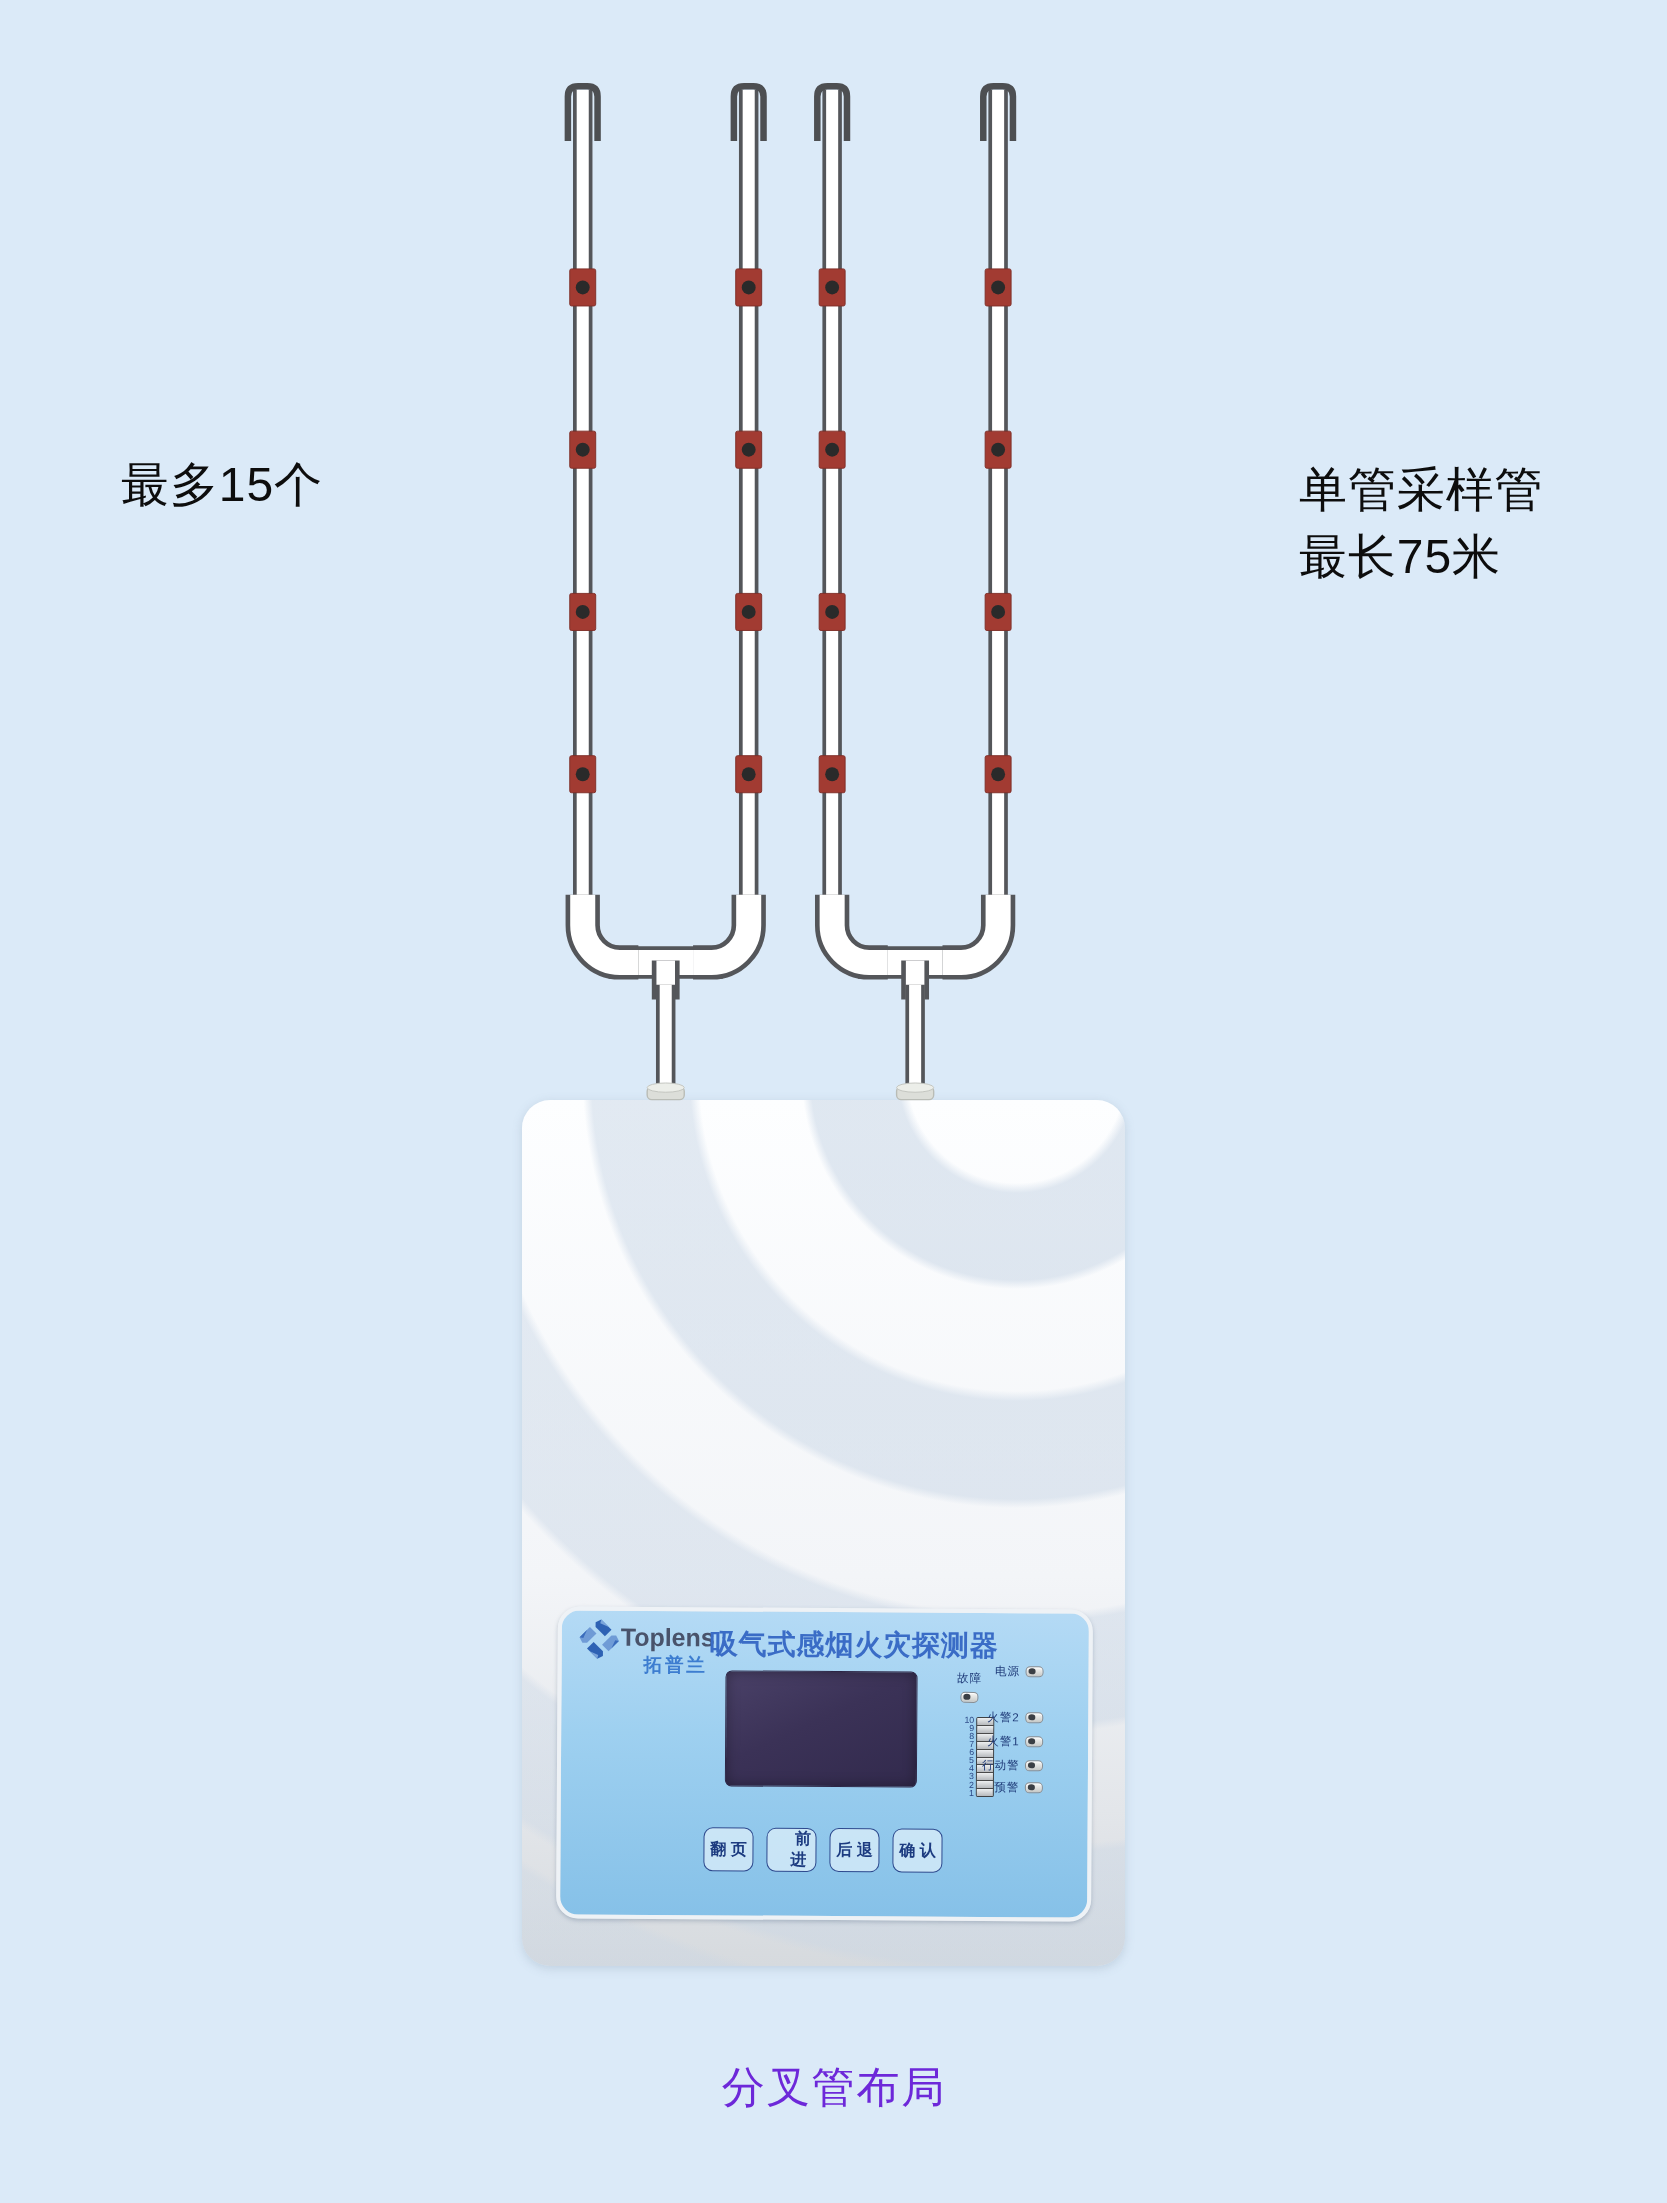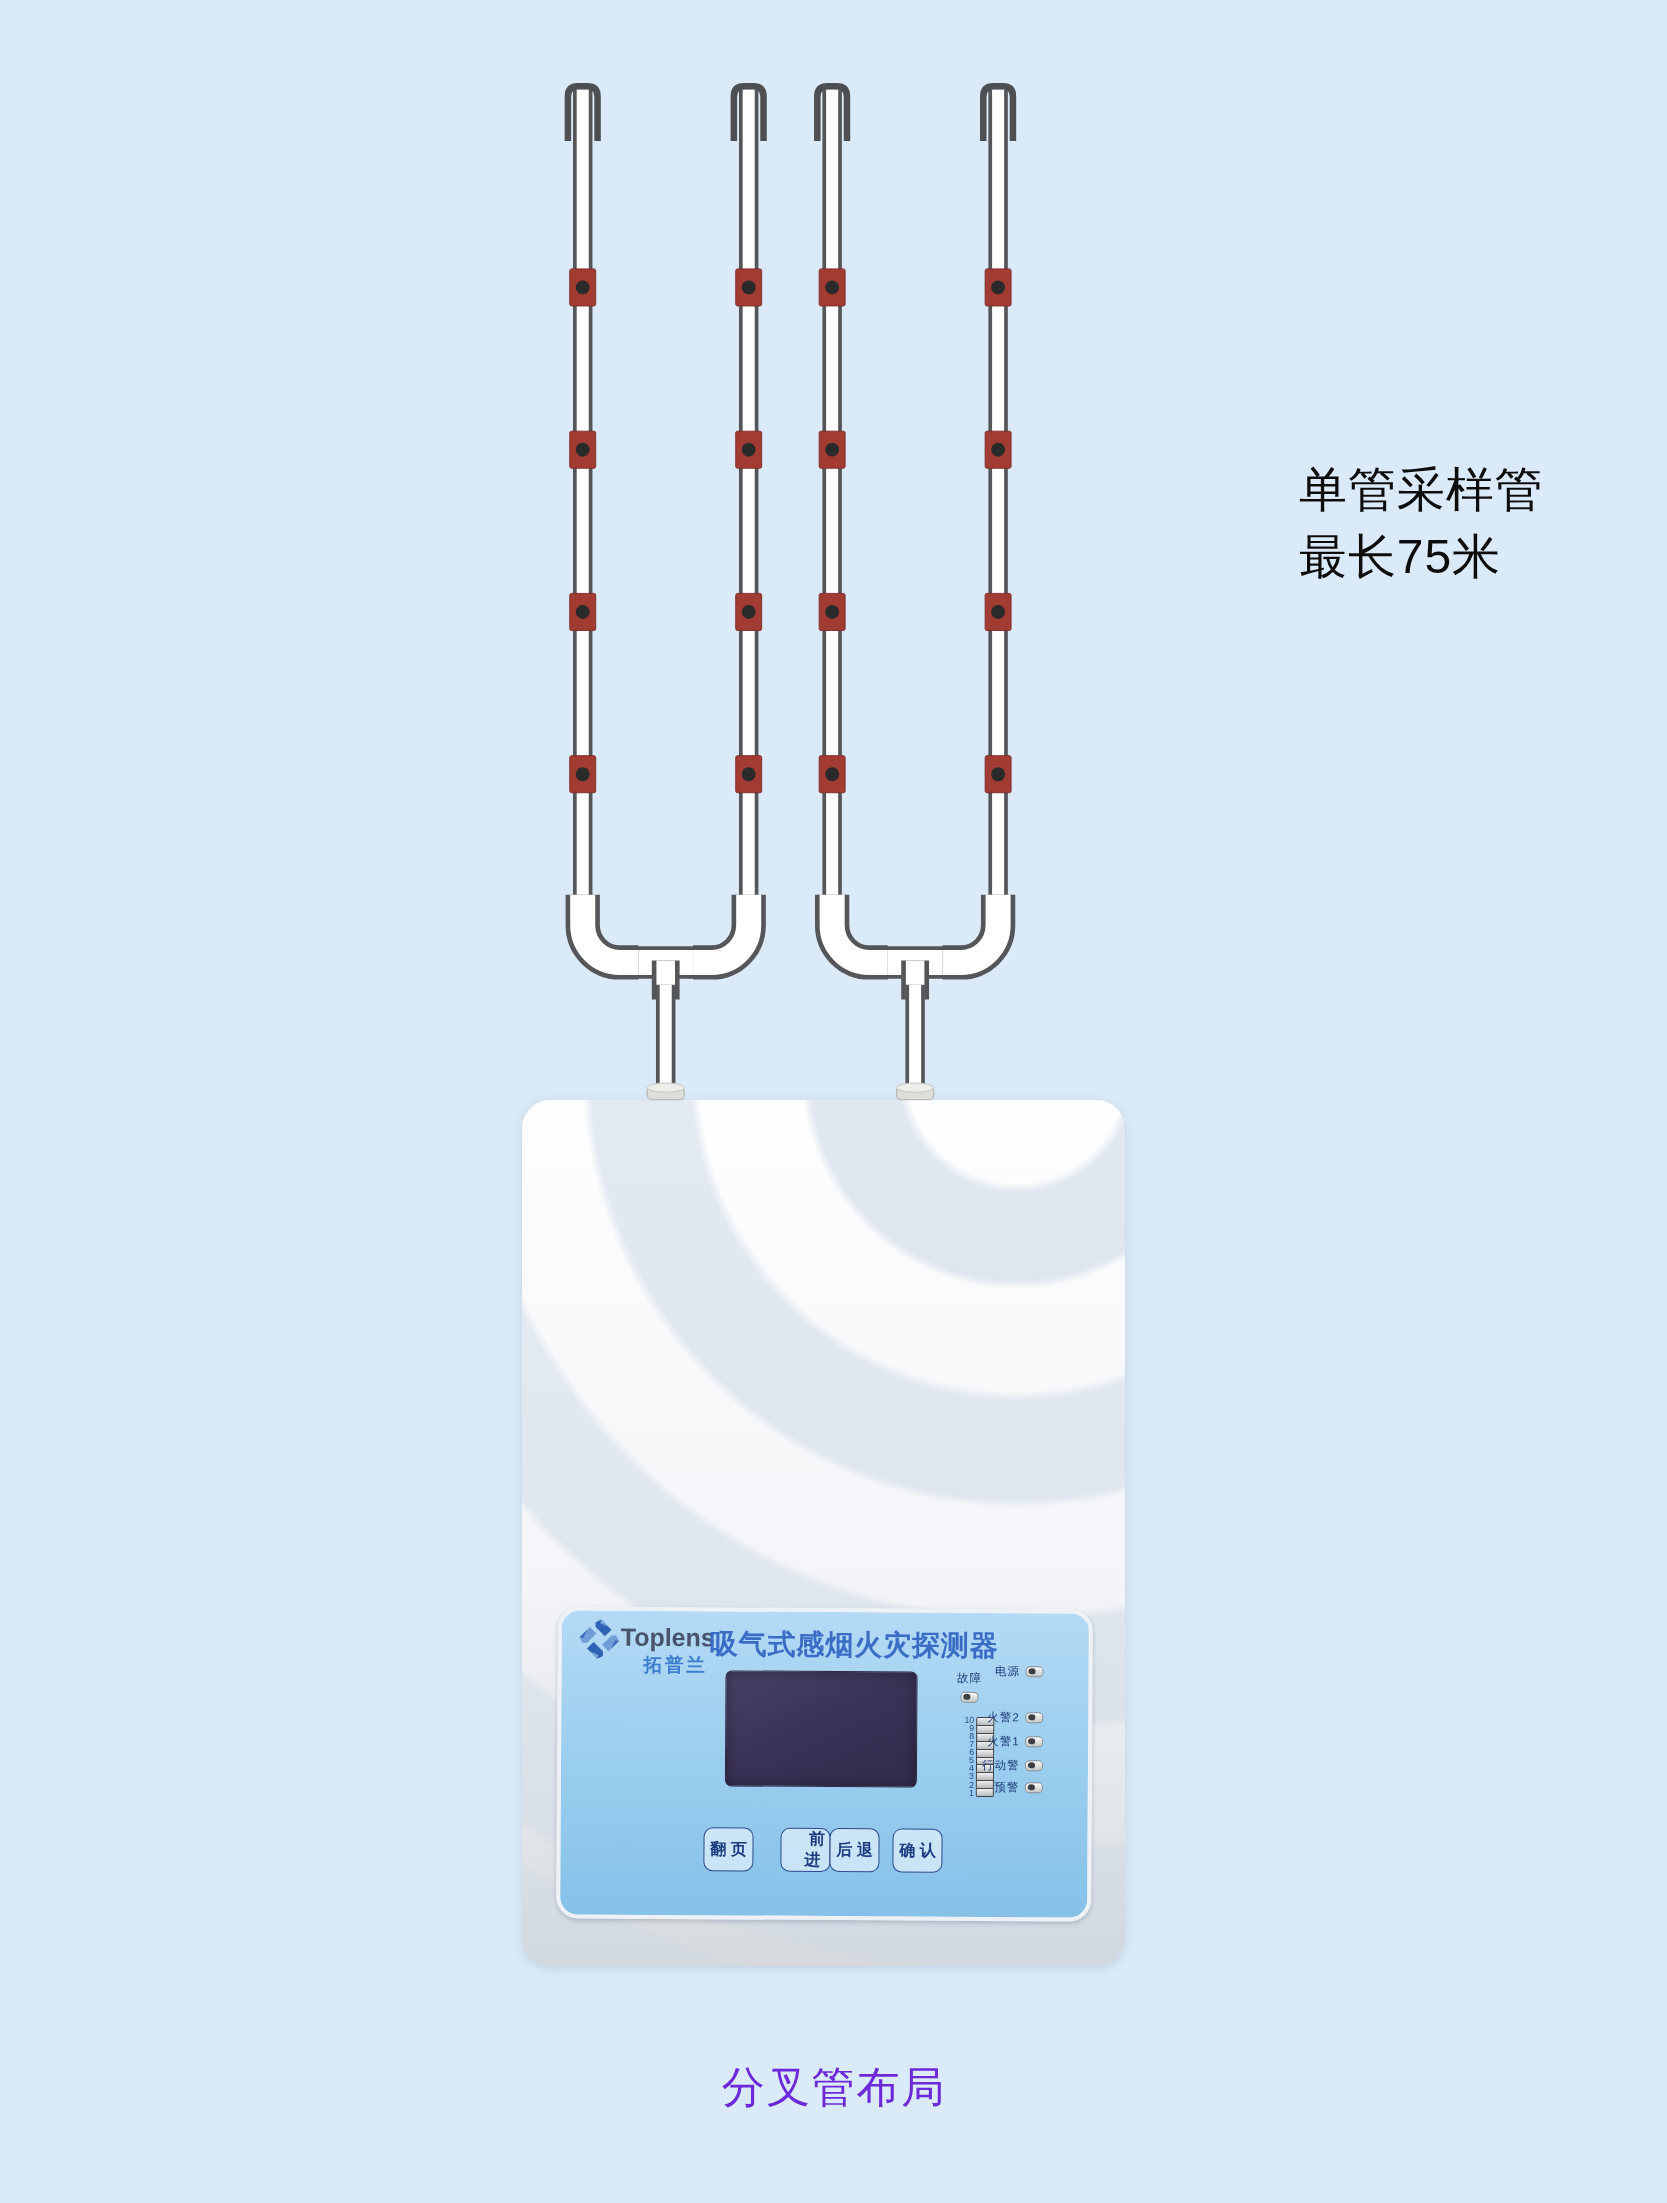--- a/index.html
+++ b/index.html
@@ -76,20 +76,21 @@
   }
   
   #pipes{position:absolute;left:0;top:0;z-index:2;pointer-events:none;}
 </style>
 </head>
 <body>
 
 <div id="stage">
 
   <div class="note" id="note-left">
+    <div>最多15个</div>
   </div>
 
   <div class="note" id="note-right">
     <div>单管采样管</div>
     <div>最长75米</div>
   </div>
 
   <div id="device">
     <div id="panel">
 
@@ -180,21 +181,21 @@
           </div>
           <div class="led-row" style="top: 167px;">
             <span class="led-label">预警</span>
             <span class="led-pill">
               <span class="led-dot"></span>
             </span>
           </div>
         </div>
       <div id="btn-row">
           <div class="panel-btn" style="left: 143px;">翻页</div>
-          <div class="panel-btn" style="left: 220px; padding-left: 23px;">前进</div>
+          <div class="panel-btn" style="left: 206px; padding-left: 23px;">前进</div>
           <div class="panel-btn" style="left: 269px;">后退</div>
           <div class="panel-btn" style="left: 332px;">确认</div>
         </div>
     </div>
   </div>
 
   <svg id="pipes" width="1668" height="1159" viewBox="0 0 1798 1250">
       <g>
         <line x1="628" y1="97" x2="628" y2="985" stroke="#54565a" stroke-width="21"></line>
         <line x1="628" y1="97" x2="628" y2="985" stroke="#ffffff" stroke-width="13"></line>

